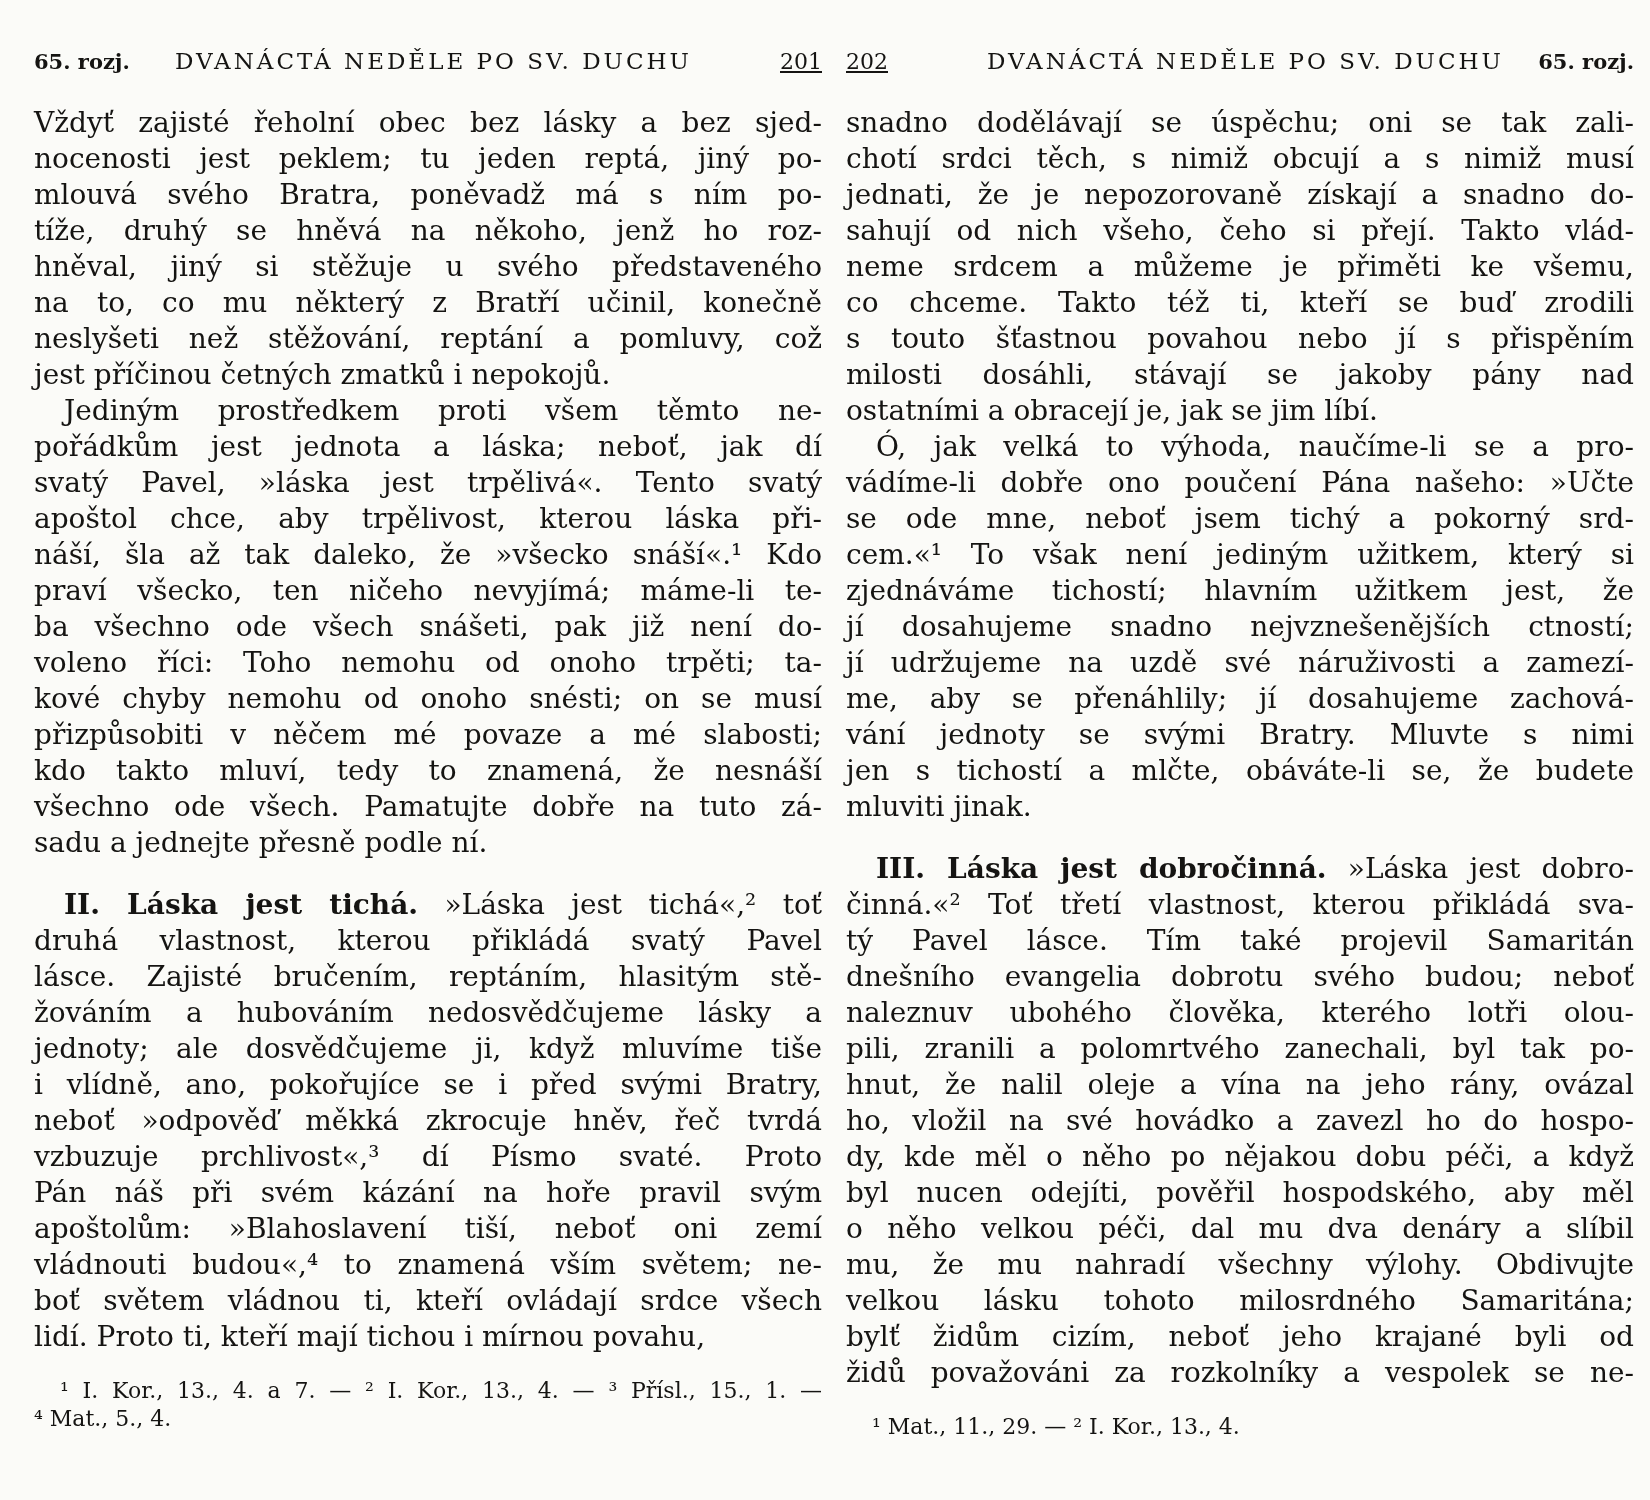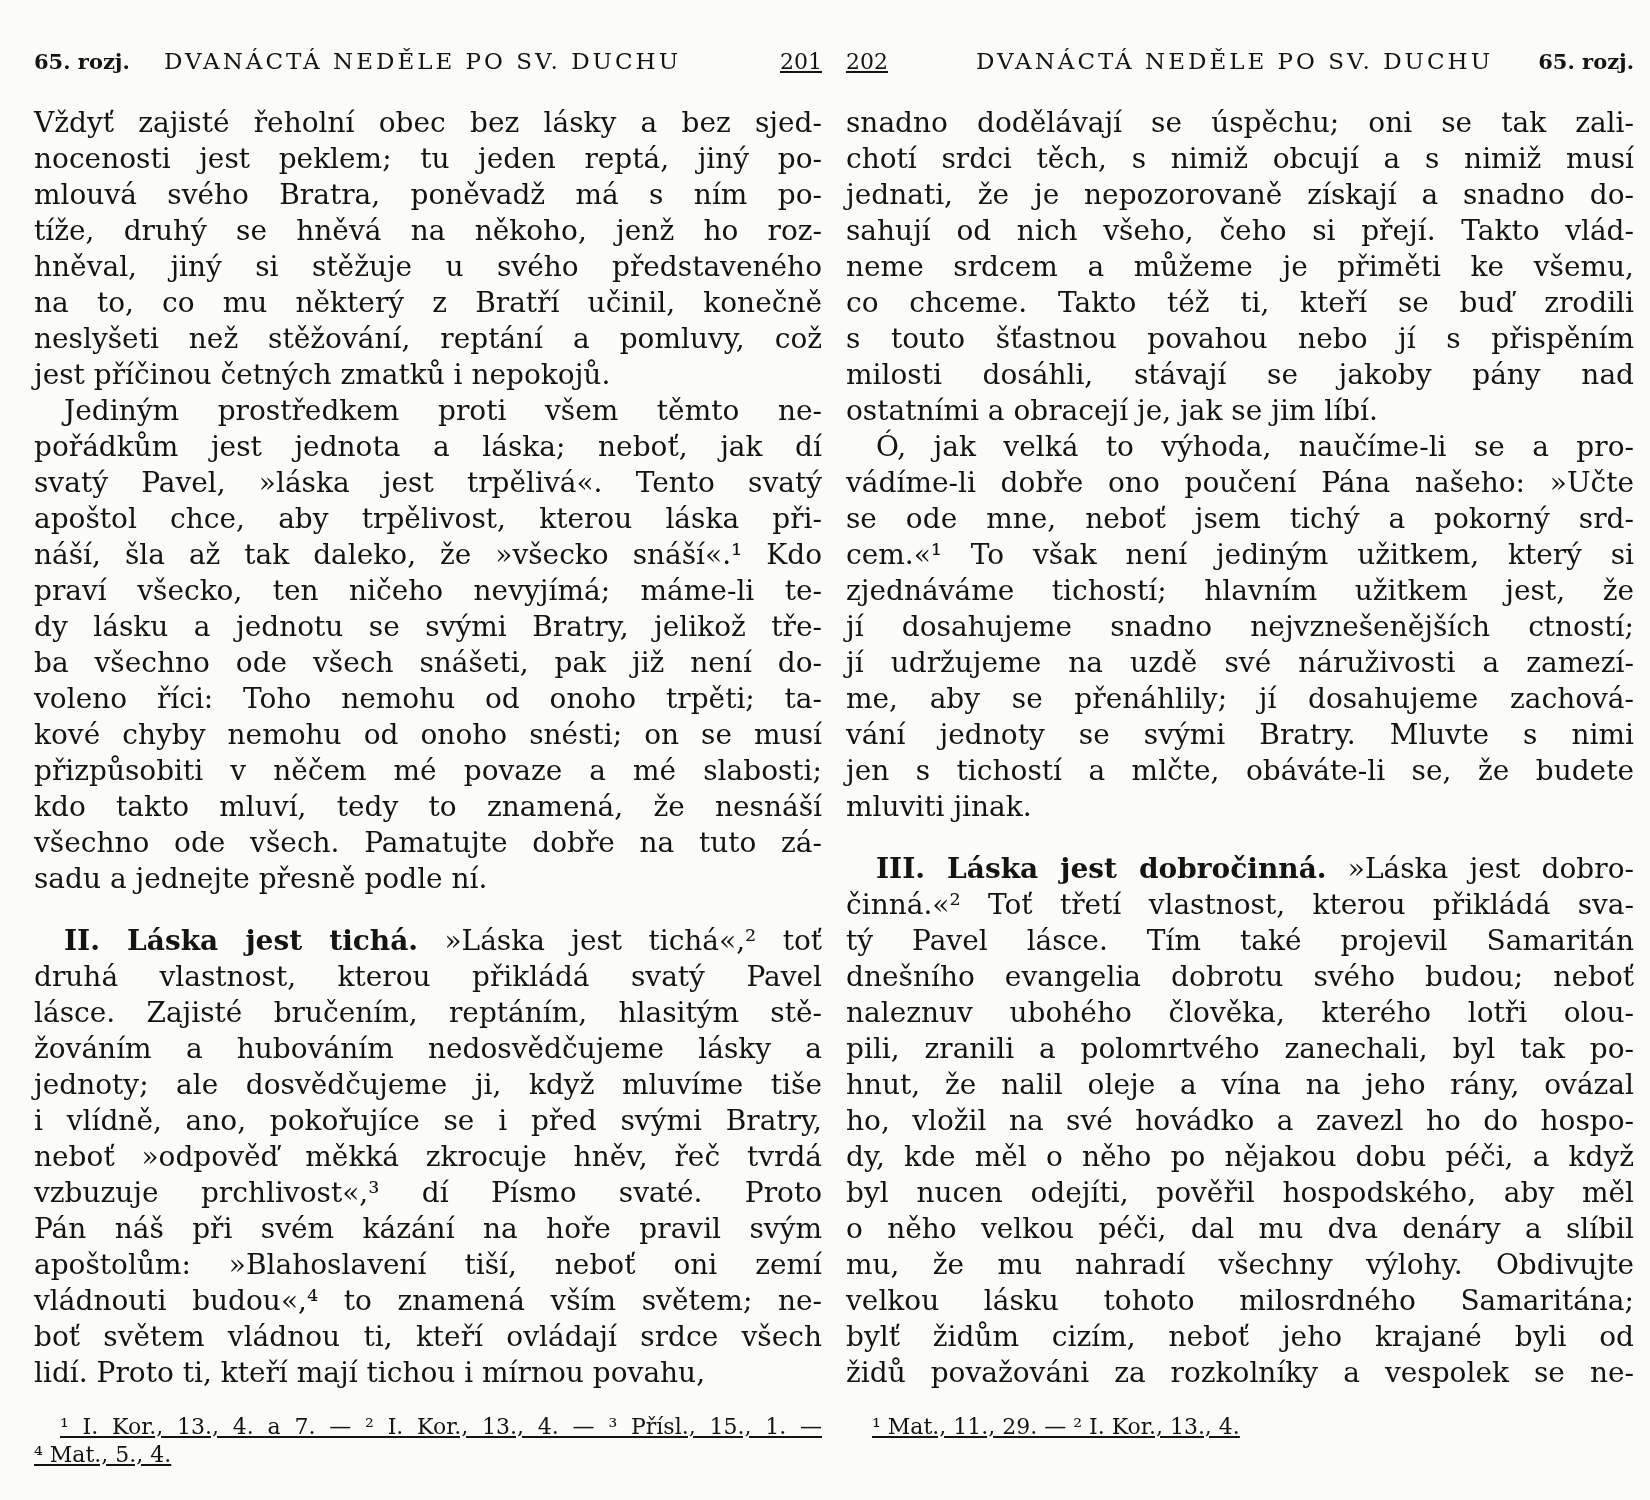--- a/index.html
+++ b/index.html
@@ -26,21 +26,21 @@
     align-items: baseline;
     margin-top: 44px;
     font-size: 22px;
     line-height: 26px;
   }
   .rh-side { width: 130px; white-space: nowrap; }
   .rh-side.right { text-align: right; }
   .rh-edition { font-weight: bold; font-size: 21px; }
   .rh-title {
     flex: 1;
-    text-align: left;
+    text-align: right;
     font-size: 23px;
     letter-spacing: 3px;
     white-space: nowrap;
   }
   .rh-page { font-size: 22px; text-decoration: underline; }
 
   .text-column {
     margin-top: 30px;
     font-size: 28px;
     line-height: 36px;
@@ -54,21 +54,20 @@
     text-align-last: left;
   }
   .para.indent .line:first-child { text-indent: 30px; }
   .para.gap { margin-top: 26px; }
   .lead-bold { font-weight: bold; }
 
   .footnote {
     margin-top: 22px;
     font-size: 22px;
     line-height: 28px;
-    text-decoration: underline;
   }
   .footnote .line:first-child { text-indent: 26px; }
 </style>
 </head>
 <body>
 
 <div class="scan">
 
   <div class="page page-left">
     <div class="running-head">
@@ -88,21 +87,20 @@
           <div class="line">neslyšeti než stěžování, reptání a pomluvy, což</div>
           <div class="line last">jest příčinou četných zmatků i nepokojů.</div>
         </div>
       <div class="para indent">
           <div class="line">Jediným prostředkem proti všem těmto ne-</div>
           <div class="line">pořádkům jest jednota a láska; neboť, jak dí</div>
           <div class="line">svatý Pavel, »láska jest trpělivá«. Tento svatý</div>
           <div class="line">apoštol chce, aby trpělivost, kterou láska při-</div>
           <div class="line">náší, šla až tak daleko, že »všecko snáší«.¹ Kdo</div>
           <div class="line">praví všecko, ten ničeho nevyjímá; máme-li te-</div>
-          <div class="line">dy lásku a jednotu se svými Bratry, jelikož tře-</div>
           <div class="line">ba všechno ode všech snášeti, pak již není do-</div>
           <div class="line">voleno říci: Toho nemohu od onoho trpěti; ta-</div>
           <div class="line">kové chyby nemohu od onoho snésti; on se musí</div>
           <div class="line">přizpůsobiti v něčem mé povaze a mé slabosti;</div>
           <div class="line">kdo takto mluví, tedy to znamená, že nesnáší</div>
           <div class="line">všechno ode všech. Pamatujte dobře na tuto zá-</div>
           <div class="line last">sadu a jednejte přesně podle ní.</div>
         </div>
       <div class="para indent gap">
           <div class="line"><span class="lead-bold">II. Láska jest tichá.</span><span> »Láska jest tichá«,² toť</span></div>

